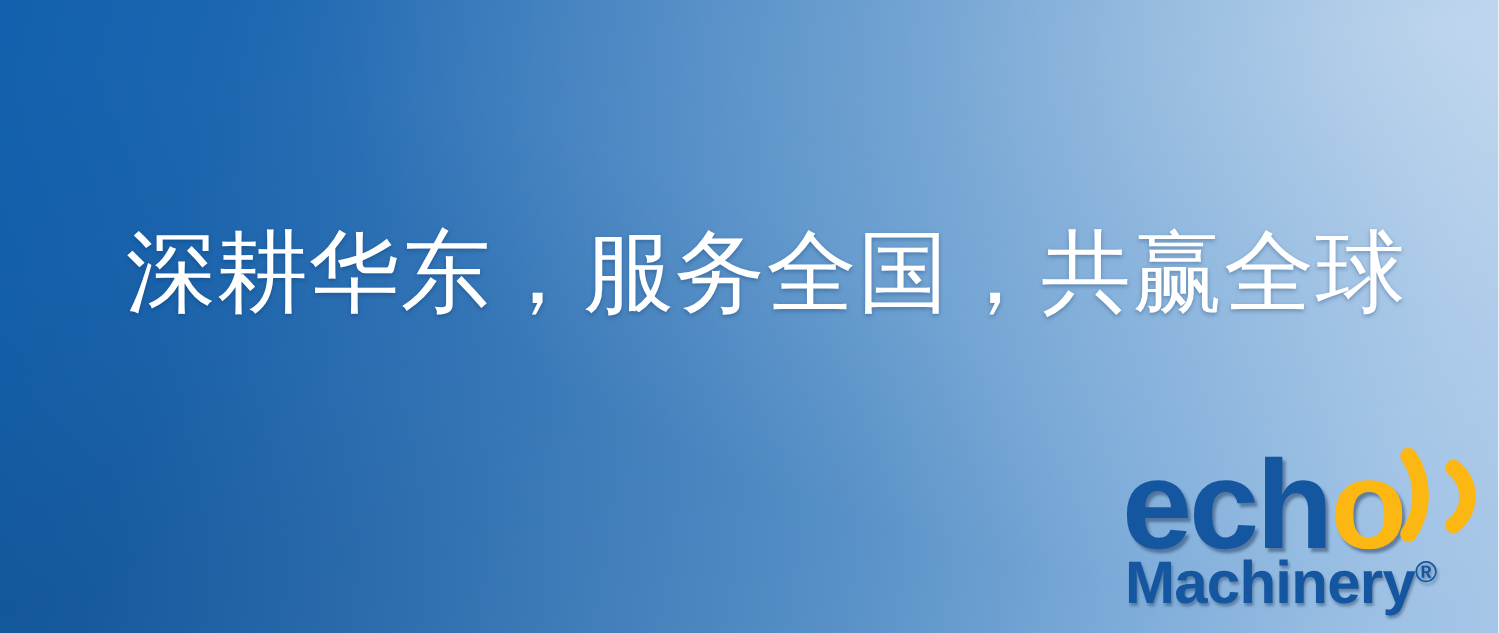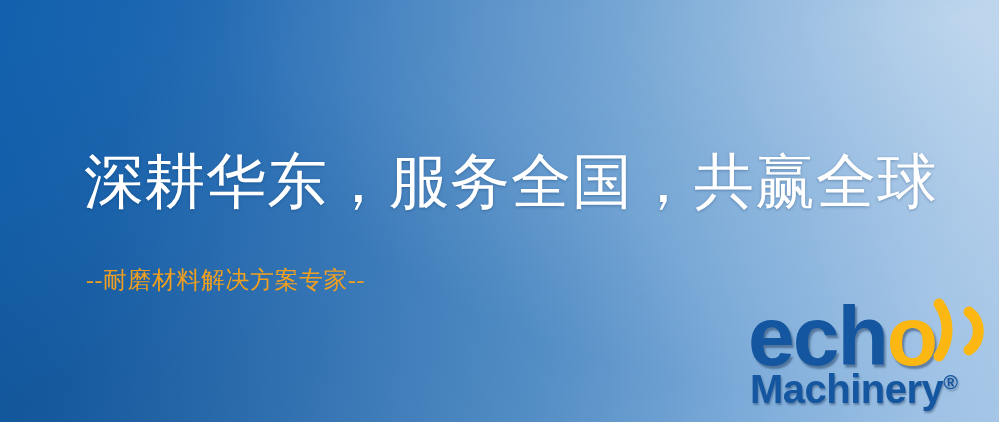--- a/index.html
+++ b/index.html
@@ -131,21 +131,20 @@
 </head>
 <body>
 
 <div id="banner">
 
   <div id="bg-bloom"></div>
   <div id="bg-shade"></div>
 
   <div id="headline">深耕华东，服务全国，共赢全球</div>
 
-  <div id="subtitle">--耐磨材料解决方案专家--</div>
 
   <div id="logo">
 
     <div id="logo-wordmark"><span class="lw-blue">ech</span><span class="lw-gold">o</span></div>
 
     <svg id="logo-waves" viewBox="0 0 74 76">
       <g fill="none" stroke="#fcb712" stroke-width="11" stroke-linecap="round">
         <path d="M 8 68 A 46 46 0 0 0 8 16" transform="translate(6,-6)"></path>
       </g>
       <g fill="none" stroke="#fcb712" stroke-width="11" stroke-linecap="round">

